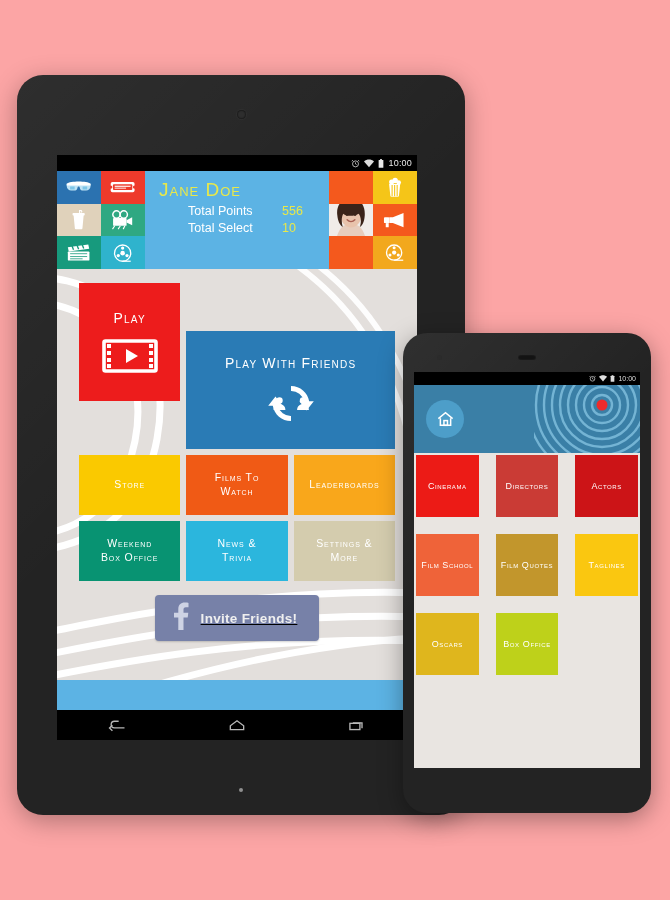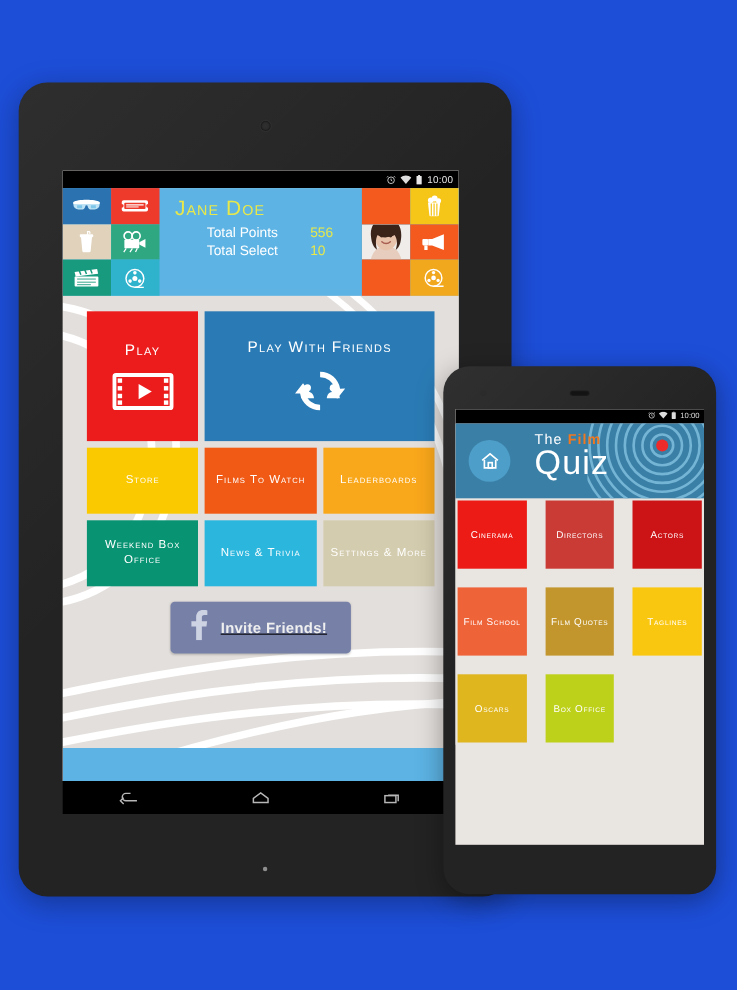--- a/index.html
+++ b/index.html
@@ -9,21 +9,21 @@
     height: 900px;
     background: #ffffff;
     font-family: "Liberation Sans", sans-serif;
     overflow: hidden;
   }
 
   #stage {
     position: relative;
     width: 670px;
     height: 900px;
-    background: #1d4ed8;
+    background: #fca5a5;
   }
 
   
   #tablet {
     position: absolute;
     left: 17px;
     top: 75px;
     width: 448px;
     height: 740px;
     background: #232323;
@@ -175,21 +175,21 @@
     align-items: center;
     justify-content: center;
     color: #fff;
     text-align: center;
     font-size: 10.5px;
     letter-spacing: .9px;
     font-variant: small-caps;
     text-transform: capitalize;
     line-height: 1.3;
     height: 60px;
-    padding: 4px;
+    padding: 20px;
     overflow: hidden;
   }
   .tile.big {
     grid-column: span 1;
     height: 118px;
     font-size: 14px;
     letter-spacing: 1.2px;
   }
   .tile.big.span2 { grid-column: span 2; }
   .tile .tile-icon { margin-top: 9px; }
@@ -553,21 +553,21 @@
                     <rect x="47" y="7" width="4" height="4"></rect>
                       <rect x="47" y="14" width="4" height="4"></rect>
                     <rect x="47" y="21" width="4" height="4"></rect>
                       <rect x="47" y="27" width="4" height="4"></rect>
                   </g>
                   <path d="M24 12l12 7-12 7z" fill="#fff"></path>
                 </svg>
               </span>
             </div>
 
-            <div class="tile big span2" style="background:#2a7bb5;">
+            <div class="tile big span2" style="background:#2a7bb5;margin-top:48px;">
               <span class="tile-label">Play with Friends</span>
               <span class="tile-icon">
                 <svg width="52" height="44" viewBox="0 0 52 44" fill="#fff">
                   <path d="M26 4c9.2 0 16.8 6.6 18.2 15.3l4.6-.1-7.3 9.3-7.1-9.4 4.6-.1A13 13 0 0 0 26 9z"></path>
                   <path d="M26 39c-9.2 0-16.8-6.6-18.2-15.3l-4.6.1 7.3-9.3 7.1 9.4-4.6.1A13 13 0 0 0 26 34z"></path>
                   <circle cx="14.5" cy="18.5" r="3.2"></circle>
                   <path d="M8.6 28c0-3.4 2.6-5.9 5.9-5.9s5.9 2.5 5.9 5.9z"></path>
                   <circle cx="38" cy="18.5" r="3.2"></circle>
                   <path d="M32.1 28c0-3.4 2.6-5.9 5.9-5.9s5.9 2.5 5.9 5.9z"></path>
                 </svg>
@@ -676,27 +676,20 @@
         </svg>
 
         <div class="home-btn">
           <svg width="19" height="18" viewBox="0 0 24 22" fill="none" stroke="#ffffff" stroke-width="1.9">
             <path d="M3 10.5 12 3l9 7.5"></path>
             <path d="M5.5 10v9h13v-9"></path>
             <rect x="10" y="13" width="4.5" height="6"></rect>
           </svg>
         </div>
 
-        <div class="ph-logo">
-          <div class="logo-line1">
-            <span class="logo-the">The</span>
-            <span class="logo-film">Film</span>
-          </div>
-          <span class="logo-quiz">Quiz</span>
-        </div>
       </div>
 
 
       <div class="cat-grid">
         <div class="cat-tile" style="background:#ec1b16">
           <span>Cinerama</span>
         </div>
         <div class="cat-tile" style="background:#ca3b35">
           <span>Directors</span>
         </div>

